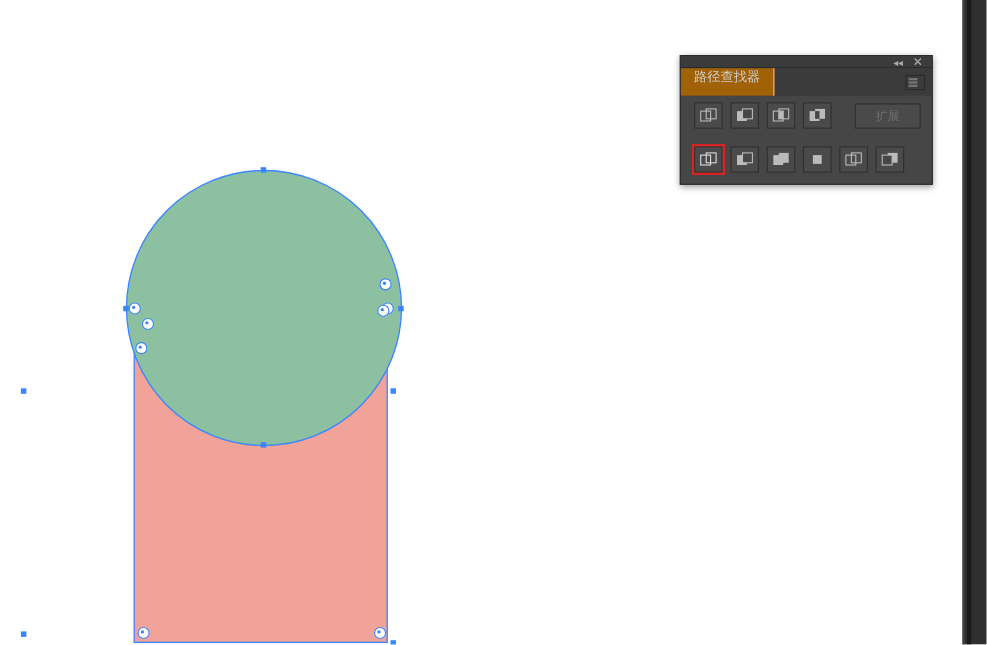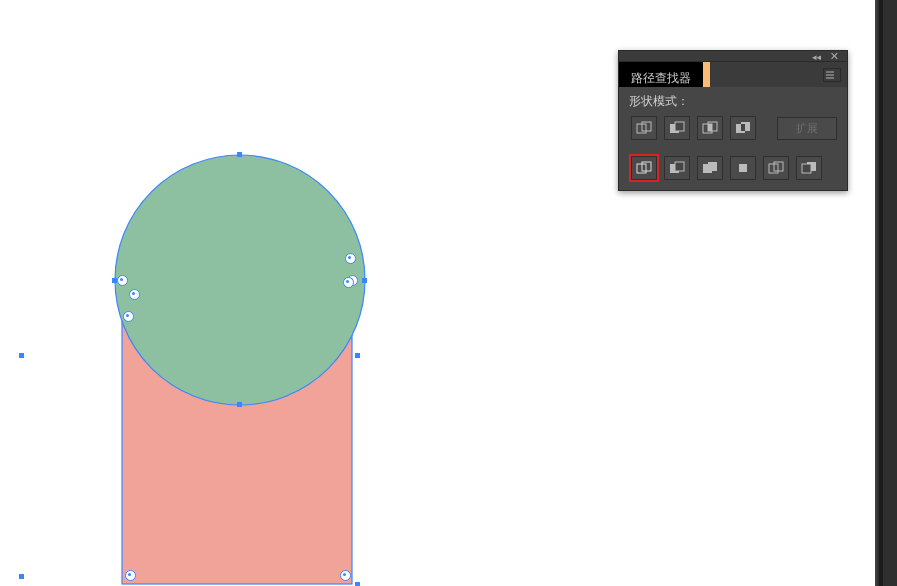--- a/index.html
+++ b/index.html
@@ -11,21 +11,21 @@
   .shapes svg{position:absolute;left:0;top:0;width:875px;height:586px;}
   .anchor{position:absolute;width:9px;height:9px;border:1px solid var(--sel);background:#fff;border-radius:50%;transform:translate(-5px,-5px);}
   .anchor.inner::after{content:"";position:absolute;left:2px;top:2px;width:3px;height:3px;background:var(--sel);border-radius:50%;}
   .handle{position:absolute;width:5px;height:5px;background:var(--sel);transform:translate(-3px,-3px);}
   :root{--sel:#3a86ff;}
   .panel{position:absolute;left:618px;top:50px;width:228px;background:#464646;border:1px solid #2a2a2a;box-shadow:0 2px 6px rgba(0,0,0,.4);color:#ccc;font-size:12px;}
   .panel-top{height:10px;background:#3b3b3b;border-bottom:1px solid #2a2a2a;position:relative;}
   .panel-top .chev{position:absolute;right:26px;top:1px;font-size:9px;color:#aaa;}
   .panel-top .x{position:absolute;right:8px;top:-1px;font-size:11px;color:#aaa;}
   .tabrow{height:25px;background:#3b3b3b;display:flex;align-items:center;position:relative;}
-  .tab{background:#000000;height:25px;padding:0 12px;display:flex;align-items:flex-end;border-right:7px solid #fdba74;}
+  .tab{background:#a16207;height:25px;padding:0 12px;display:flex;align-items:flex-start;border-right:1px solid #fdba74;}
   .tabrow .menu{position:absolute;right:6px;top:6px;width:16px;height:12px;border:1px solid #2a2a2a;display:flex;align-items:center;justify-content:flex-start;}
   .tabrow .menu span{display:block;width:8px;height:2px;background:#777;margin-left:2px;box-shadow:0 3px 0 #777,0 -3px 0 #777;}
   .sect{padding:6px 8px 2px 10px;}
   .label{color:#cfcfcf;margin-bottom:6px;}
   .row{display:flex;align-items:center;gap:7px;padding:0 2px 8px 2px;}
   .iconbtn{width:24px;height:22px;background:#4a4a4a;border:1px solid #2f2f2f;display:flex;align-items:center;justify-content:center;cursor:pointer;}
   .iconbtn.sel{outline:2px solid #d22;outline-offset:0;}
   .iconbtn svg{display:block;}
   .expand{flex:0 0 58px;height:21px;margin-left:auto;background:#4a4a4a;border:1px solid #2f2f2f;color:#6f6f6f;font-size:11px;display:flex;align-items:center;justify-content:center;cursor:default;}
   .row2 .iconbtn{width:24px;}
@@ -75,21 +75,20 @@
     <div class="tabrow">
       <div class="tab">
         <span>路径查找器</span>
       </div>
       <div class="menu">
           <span></span>
         </div>
     </div>
 
     <div class="sect">
-      <div class="label">形状模式：</div>
       <div class="row">
         <div class="iconbtn">
           <svg width="16" height="14">
               <rect x="1" y="3" width="9" height="9" fill="none" stroke="#bbb"></rect>
               <rect x="6" y="1" width="9" height="9" fill="none" stroke="#bbb"></rect>
             </svg>
         </div>
         <div class="iconbtn">
           <svg width="16" height="14">
               <rect x="1" y="3" width="9" height="9" fill="#bbb"></rect>

